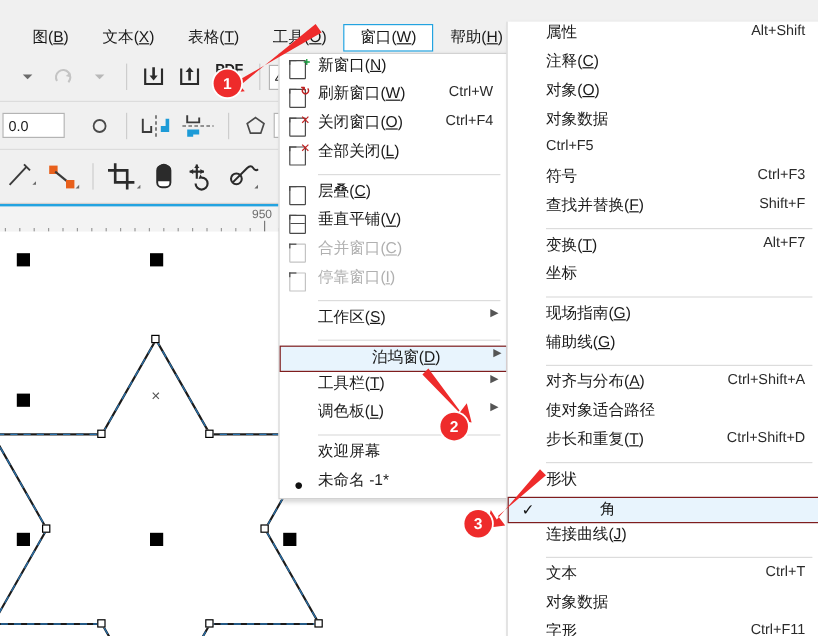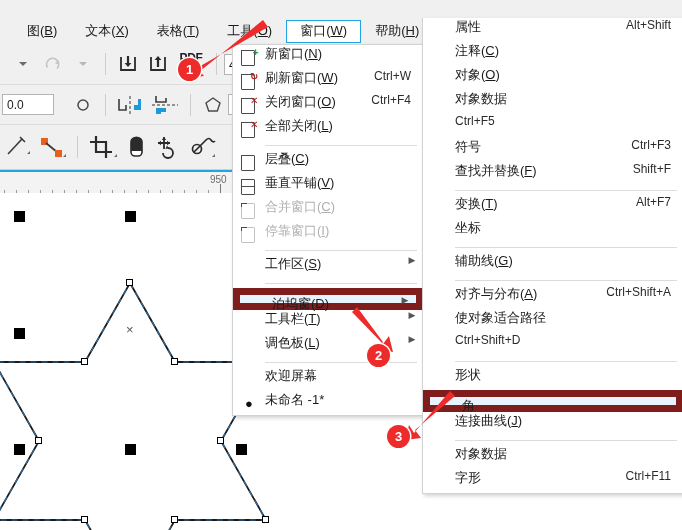--- a/index.html
+++ b/index.html
@@ -48,21 +48,21 @@
   .star-svg{position:absolute;left:0;top:0;}
   .handle{position:absolute;width:11px;height:11px;background:#000;}
   .node{position:absolute;width:7px;height:7px;background:#fff;border:1px solid #000;box-sizing:border-box;}
   .center-x{position:absolute;font-size:13px;color:#555;line-height:1;}
 
   
   .menu{position:absolute;background:#ffffff;border:1px solid #d2d2d2;
         box-shadow:2px 2px 4px rgba(0,0,0,0.18);}
   .menu .row{display:flex;align-items:flex-start;height:24px;font-size:13px;color:#1a1a1a;position:relative;}
   .menu .row.disabled{color:#b0b0b0;}
-  .menu .row.hl{background:#e8f4fd;border:7px solid #7f1d1d;height:22px;box-sizing:border-box;}
+  .menu .row.hl{background:#e8f4fd;border:1px solid #7f1d1d;height:22px;box-sizing:border-box;gap:44px;}
   .menu .gutter{width:32px;height:100%;display:flex;align-items:center;justify-content:center;flex:0 0 32px;}
   .menu .lbl{flex:1;white-space:nowrap;}
   .menu .accel{color:#2b2b2b;font-size:12px;padding-right:12px;white-space:nowrap;}
   .menu .arrow{width:14px;text-align:center;font-size:9px;color:#555;padding-right:4px;}
   .menu .divider{height:1px;background:#dcdcdc;margin:4px 6px 4px 32px;}
   .menu-win{left:232px;top:44px;width:190px;}
   .menu-dock{left:422px;top:18px;width:260px;border-top:none;}
   .check{font-size:13px;color:#111;font-weight:bold;}
   .bullet{font-size:13px;color:#111;line-height:1;}
 
@@ -470,52 +470,62 @@
         <div class="lbl">变换(<span class="mn-u">T</span>)</div>
         <div class="accel">Alt+F7</div>
       </div>
       <div class="row">
         <div class="gutter"></div>
         <div class="lbl">坐标</div>
       </div>
       <div class="divider"></div>
       <div class="row">
         <div class="gutter"></div>
+        <div class="lbl">现场指南(<span class="mn-u">G</span>)</div>
+      </div>
+      <div class="row">
+        <div class="gutter"></div>
         <div class="lbl">辅助线(<span class="mn-u">G</span>)</div>
       </div>
       <div class="divider"></div>
       <div class="row">
         <div class="gutter"></div>
         <div class="lbl">对齐与分布(<span class="mn-u">A</span>)</div>
         <div class="accel">Ctrl+Shift+A</div>
       </div>
       <div class="row">
         <div class="gutter"></div>
         <div class="lbl">使对象适合路径</div>
       </div>
       <div class="row">
         <div class="gutter"></div>
+        <div class="lbl">步长和重复(<span class="mn-u">T</span>)</div>
         <div class="accel">Ctrl+Shift+D</div>
       </div>
       <div class="divider"></div>
       <div class="row">
         <div class="gutter"></div>
         <div class="lbl">形状</div>
       </div>
       <div class="row hl">
         <div class="gutter">
           <span class="check">✓</span>
         </div>
         <div class="lbl">角</div>
       </div>
       <div class="row">
         <div class="gutter"></div>
         <div class="lbl">连接曲线(<span class="mn-u">J</span>)</div>
       </div>
       <div class="divider"></div>
+      <div class="row">
+        <div class="gutter"></div>
+        <div class="lbl">文本</div>
+        <div class="accel">Ctrl+T</div>
+      </div>
       <div class="row">
         <div class="gutter"></div>
         <div class="lbl">对象数据</div>
       </div>
       <div class="row">
         <div class="gutter"></div>
         <div class="lbl">字形</div>
         <div class="accel">Ctrl+F11</div>
       </div>
     </div>

